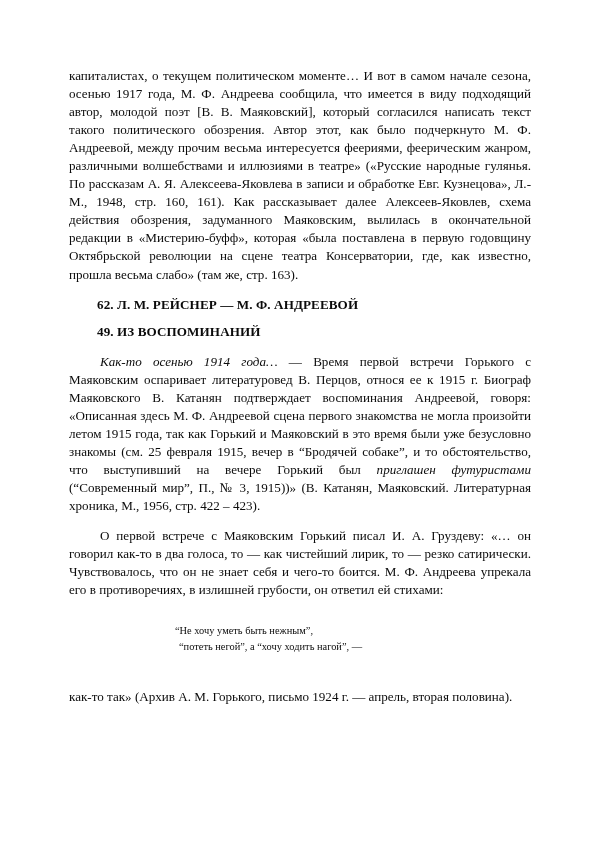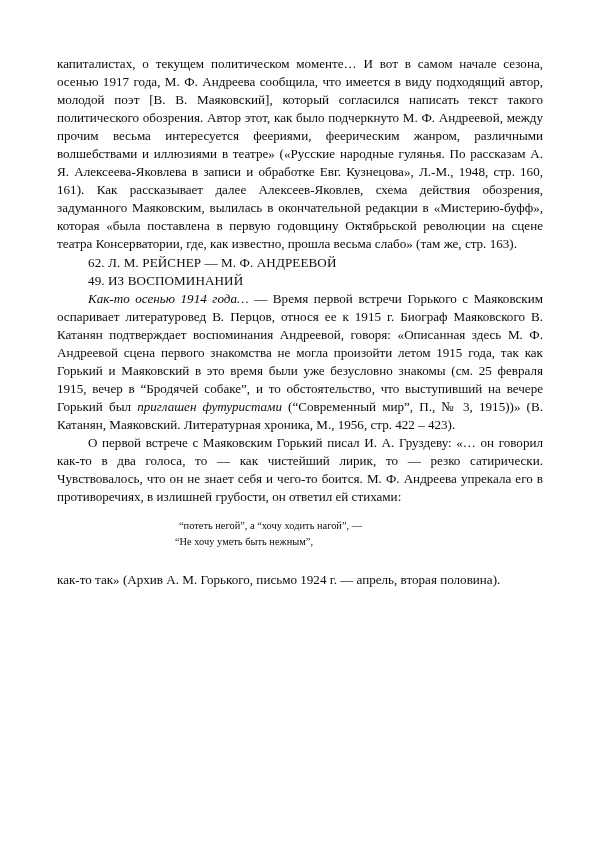--- a/index.html
+++ b/index.html
@@ -25,44 +25,44 @@
     box-sizing: border-box;
     padding: 55px 57px 0 57px;
   }
 
   .content {
     width: 486px;
   }
 
   
   p.para {
-    margin: 0;
+    margin: 12px;
     font-size: 13.1px;
     line-height: 18.05px;
     text-align: justify;
     text-indent: 31px;
     hyphens: none;
     word-spacing: 0;
   }
 
   p.para.noindent {
     text-indent: 0;
   }
 
   
   p.para.continued {
     text-indent: 0;
   }
 
   
   h2.section-heading {
-    margin: 0;
+    margin: 9px;
     font-size: 13.1px;
     line-height: 18.05px;
-    font-weight: normal;
+    font-weight: bold;
     text-align: left;
     text-indent: 31px;
     letter-spacing: 0.1px;
   }
 
   
   sup.note-ref {
     font-size: 8.0px;
     line-height: 0;
     vertical-align: 4.6px;
@@ -108,22 +108,22 @@
     <h2 class="section-heading">49. ИЗ ВОСПОМИНАНИЙ</h2>
 
 
     <p class="para"><em>Как-то осенью 1914 года…</em><span> — Время первой встречи Горького с Маяковским оспаривает литературовед В. Перцов, относя ее к 1915 г. Биограф Маяковского В. Катанян подтверждает воспоминания Андреевой, говоря: «Описанная здесь М. Ф. Андреевой сцена первого знакомства не могла произойти летом 1915 года, так как Горький и Маяковский в это время были уже безусловно знакомы (см. 25 февраля 1915, вечер в “Бродячей собаке”, и то обстоятельство, что выступивший на вечере Горький был </span><em>приглашен футуристами</em><span> (“Современный мир”, П., № 3, 1915))» (В. Катанян, Маяковский. Литературная хроника, М., 1956, стр. 422 – 423).</span></p>
 
     <p class="para">О первой встрече с Маяковским Горький писал И. А. Груздеву: «… он говорил как-то в два голоса, то — как чистейший лирик, то — резко сатирически. Чувствовалось, что он не знает себя и чего-то боится. М. Ф. Андреева упрекала его в противоречиях, в излишней грубости, он ответил ей стихами:</p>
 
     <div class="spacer-before-verse"></div>
 
     <div class="verse">
+      <div class="verse-line">“Не хочу уметь быть нежным”,</div>
       <div class="verse-line indented">“потеть негой”, а “хочу ходить нагой”, —</div>
-      <div class="verse-line">“Не хочу уметь быть нежным”,</div>
     </div>
 
     <div class="spacer-after-verse"></div>
 
     <p class="para noindent">как-то так» (Архив А. М. Горького, письмо 1924 г. — апрель, вторая половина).</p>
 
   </div>
 </div>
 
 </body></html>

